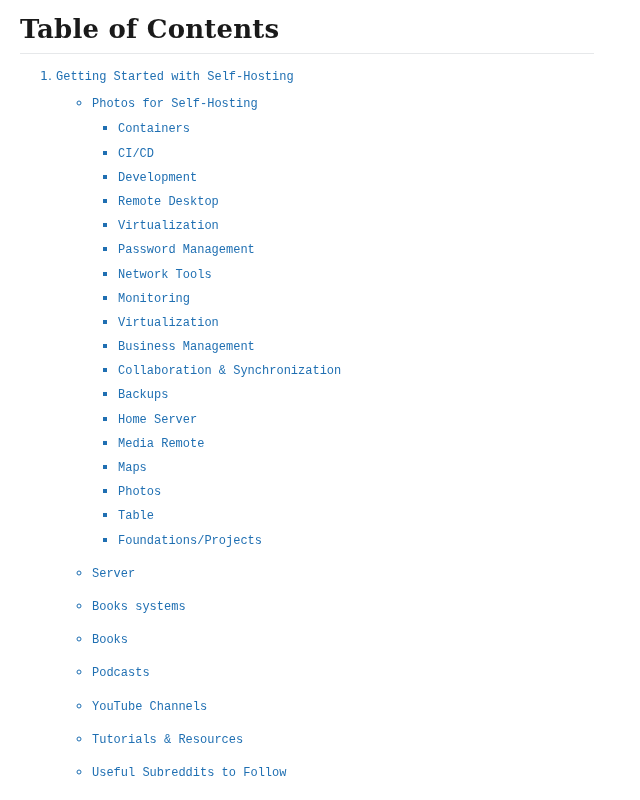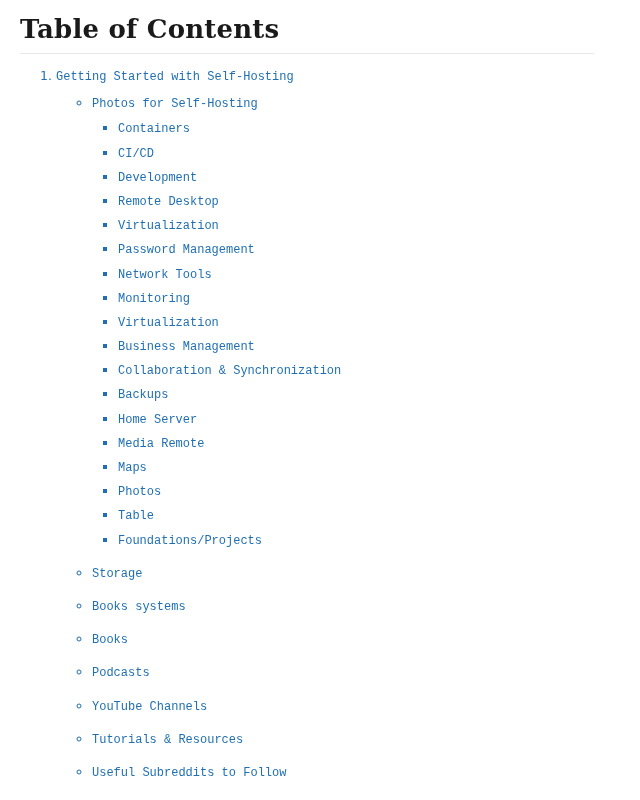--- a/index.html
+++ b/index.html
@@ -101,21 +101,21 @@
             <li><a class="toc-link" href="#">Backups</a></li>
             <li><a class="toc-link" href="#">Home Server</a></li>
             <li><a class="toc-link" href="#">Media Remote</a></li>
             <li><a class="toc-link" href="#">Maps</a></li>
             <li><a class="toc-link" href="#">Photos</a></li>
             <li><a class="toc-link" href="#">Table</a></li>
             <li><a class="toc-link" href="#">Foundations/Projects</a></li>
           </ul>
         </li>
 
-        <li><a class="toc-link" href="#">Storage</a></li>
+        <li><a class="toc-link" href="#">Server</a></li>
         <li><a class="toc-link" href="#">Books systems</a></li>
         <li><a class="toc-link" href="#">Books</a></li>
         <li><a class="toc-link" href="#">Podcasts</a></li>
         <li><a class="toc-link" href="#">YouTube Channels</a></li>
         <li><a class="toc-link" href="#">Tutorials &amp; Resources</a></li>
         <li><a class="toc-link" href="#">Useful Subreddits to Follow</a></li>
       </ul>
     </li>
 
     <li>

